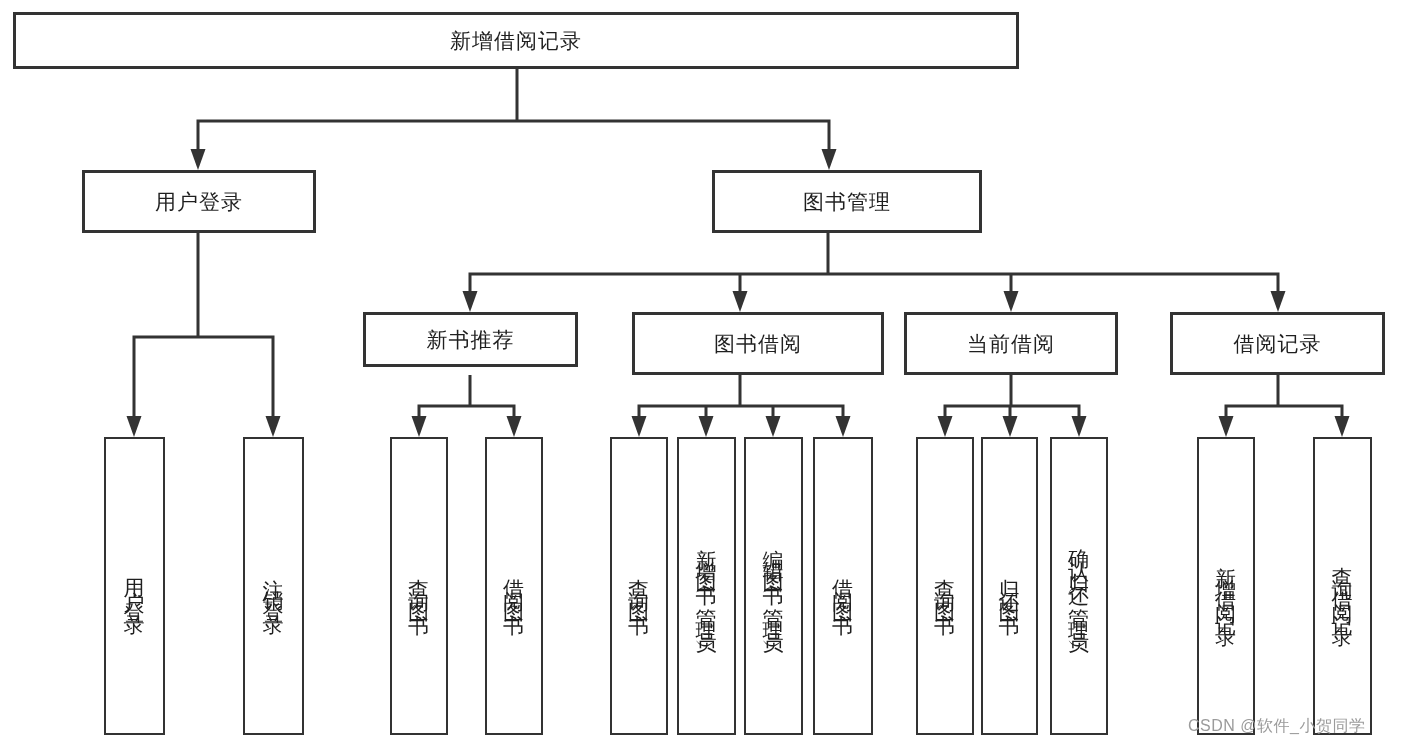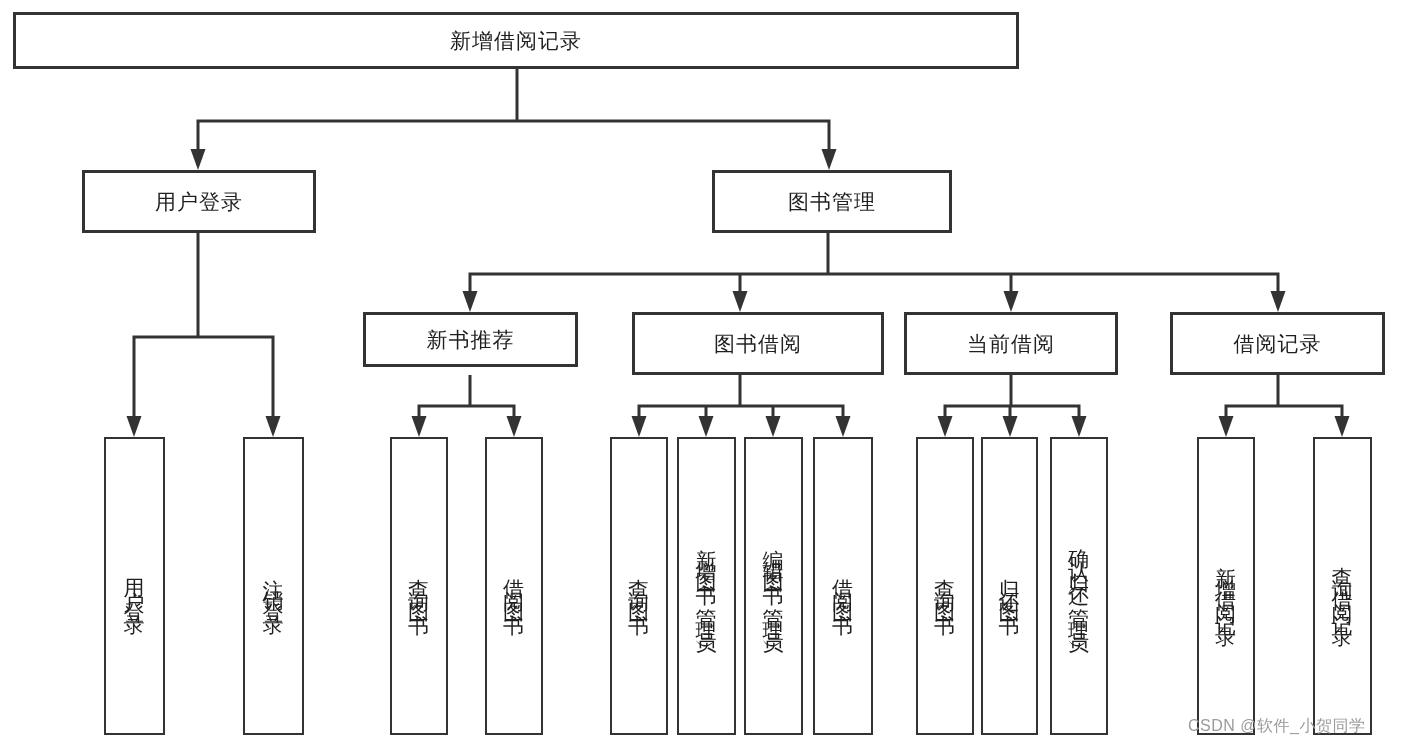--- a/index.html
+++ b/index.html
@@ -109,21 +109,21 @@
       <polygon points="1071.5,416 1086.5,416 1079,437"></polygon>
 
       <polygon points="1218.5,416 1233.5,416 1226,437"></polygon>
       <polygon points="1334.5,416 1349.5,416 1342,437"></polygon>
     </g>
   </svg>
 
   <div class="hbox" style="left:13px; top:12px; width:1006px; height:57px;">新增借阅记录</div>
 
   <div class="hbox" style="left:82px; top:170px; width:234px; height:63px;">用户登录</div>
-  <div class="hbox" style="left:712px; top:170px; width:240px; height:63px;">图书管理</div>
+  <div class="hbox" style="left:712px; top:170px; width:270px; height:63px;">图书管理</div>
 
   <div class="vbox" style="left:104px; top:437px; width:61px; height:298px;">用户登录</div>
   <div class="vbox" style="left:243px; top:437px; width:61px; height:298px;">注销登录</div>
 
   <div class="hbox" style="left:363px; top:312px; width:215px; height:55px;">新书推荐</div>
   <div class="hbox" style="left:632px; top:312px; width:252px; height:63px;">图书借阅</div>
   <div class="hbox" style="left:1170px; top:312px; width:215px; height:63px;">借阅记录</div>
   <div class="hbox" style="left:904px; top:312px; width:214px; height:63px;">当前借阅</div>
 
   <div class="vbox" style="left:390px; top:437px; width:58px; height:298px;">查询图书</div>

